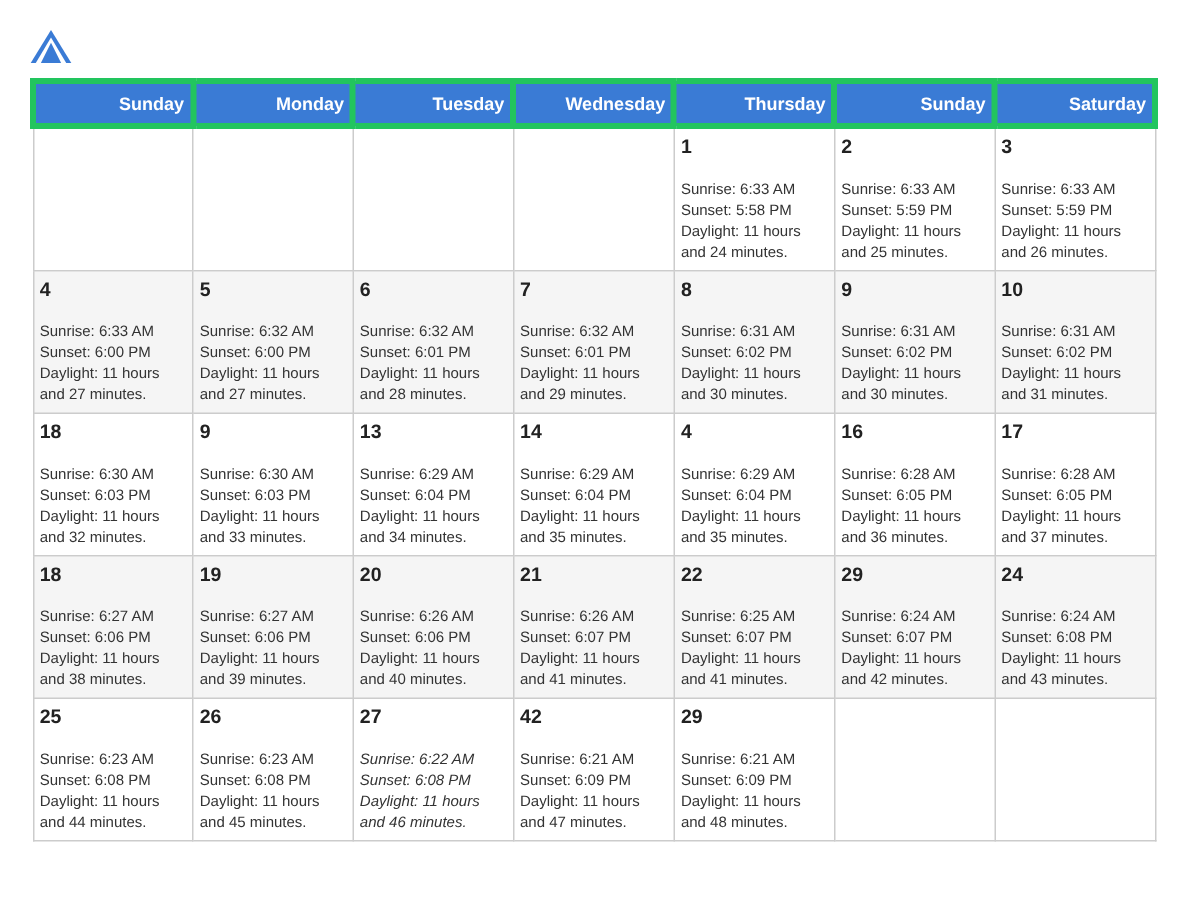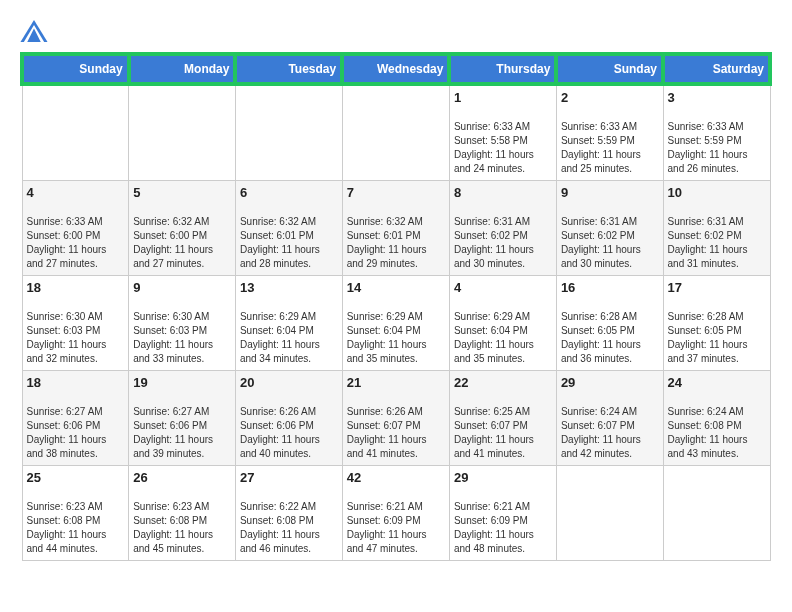--- a/index.html
+++ b/index.html
@@ -280,21 +280,21 @@
 Daylight: 11 hours and 44 minutes.</div>
         </td>
         <td>
           <div class="day-number">26</div>
           <div class="day-info" style="white-space: pre-line;">Sunrise: 6:23 AM
 Sunset: 6:08 PM
 Daylight: 11 hours and 45 minutes.</div>
         </td>
         <td>
           <div class="day-number">27</div>
-          <div class="day-info" style="white-space: pre-line;">Sunrise: 6:22 AM
+          <div class="day-info" style="white-space: pre-line; font-style: italic;">Sunrise: 6:22 AM
 Sunset: 6:08 PM
 Daylight: 11 hours and 46 minutes.</div>
         </td>
         <td>
           <div class="day-number">42</div>
           <div class="day-info" style="white-space: pre-line;">Sunrise: 6:21 AM
 Sunset: 6:09 PM
 Daylight: 11 hours and 47 minutes.</div>
         </td>
         <td>

